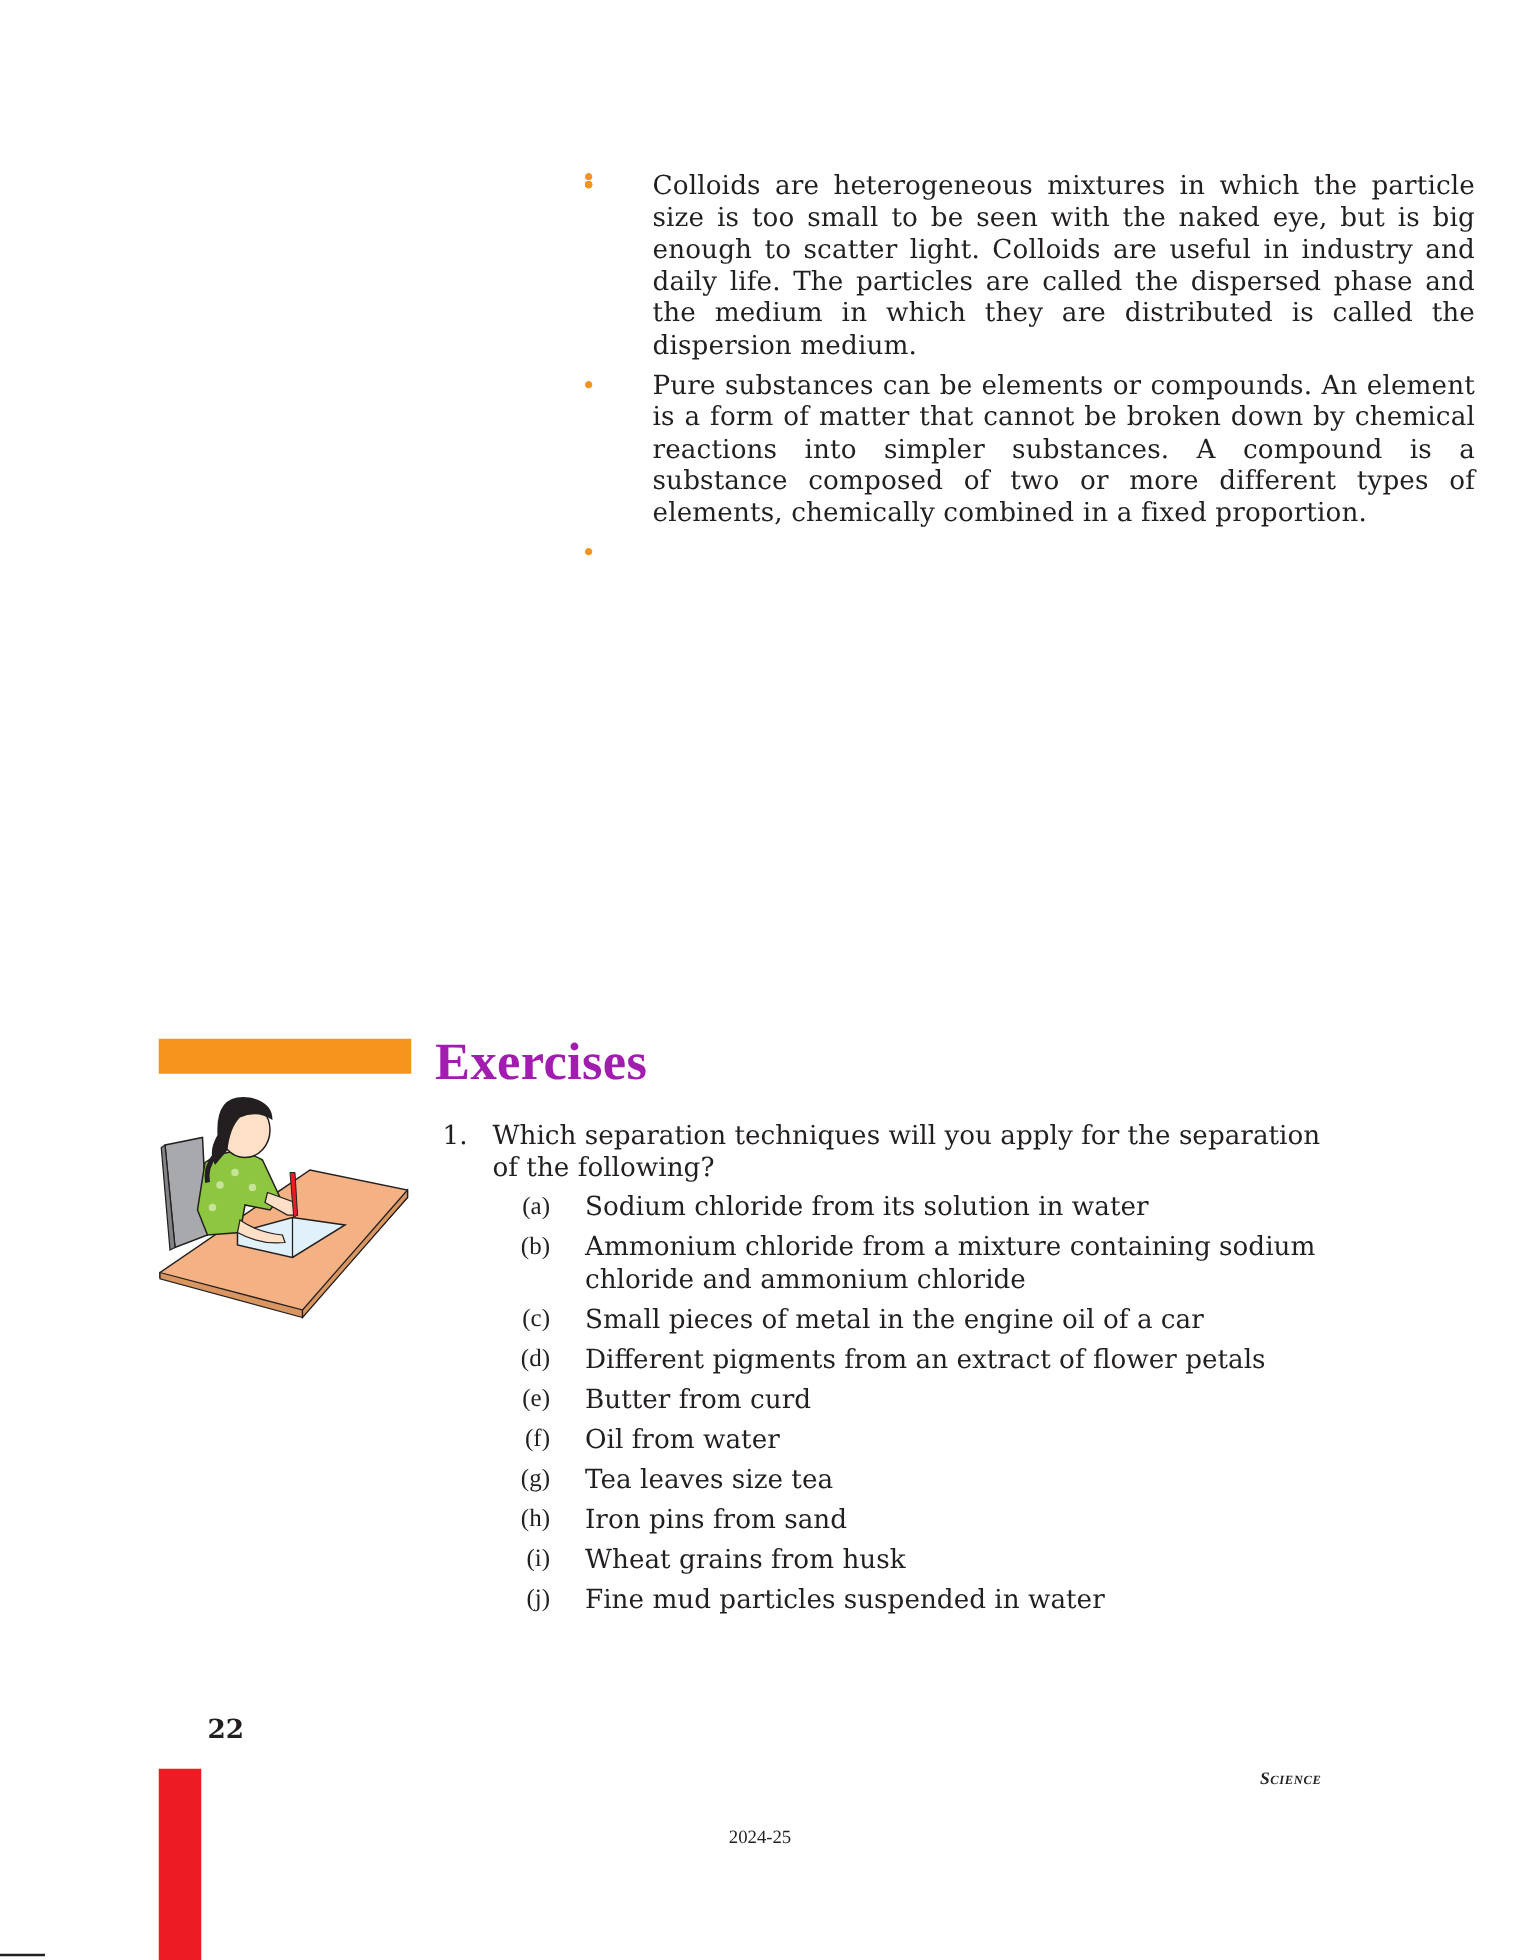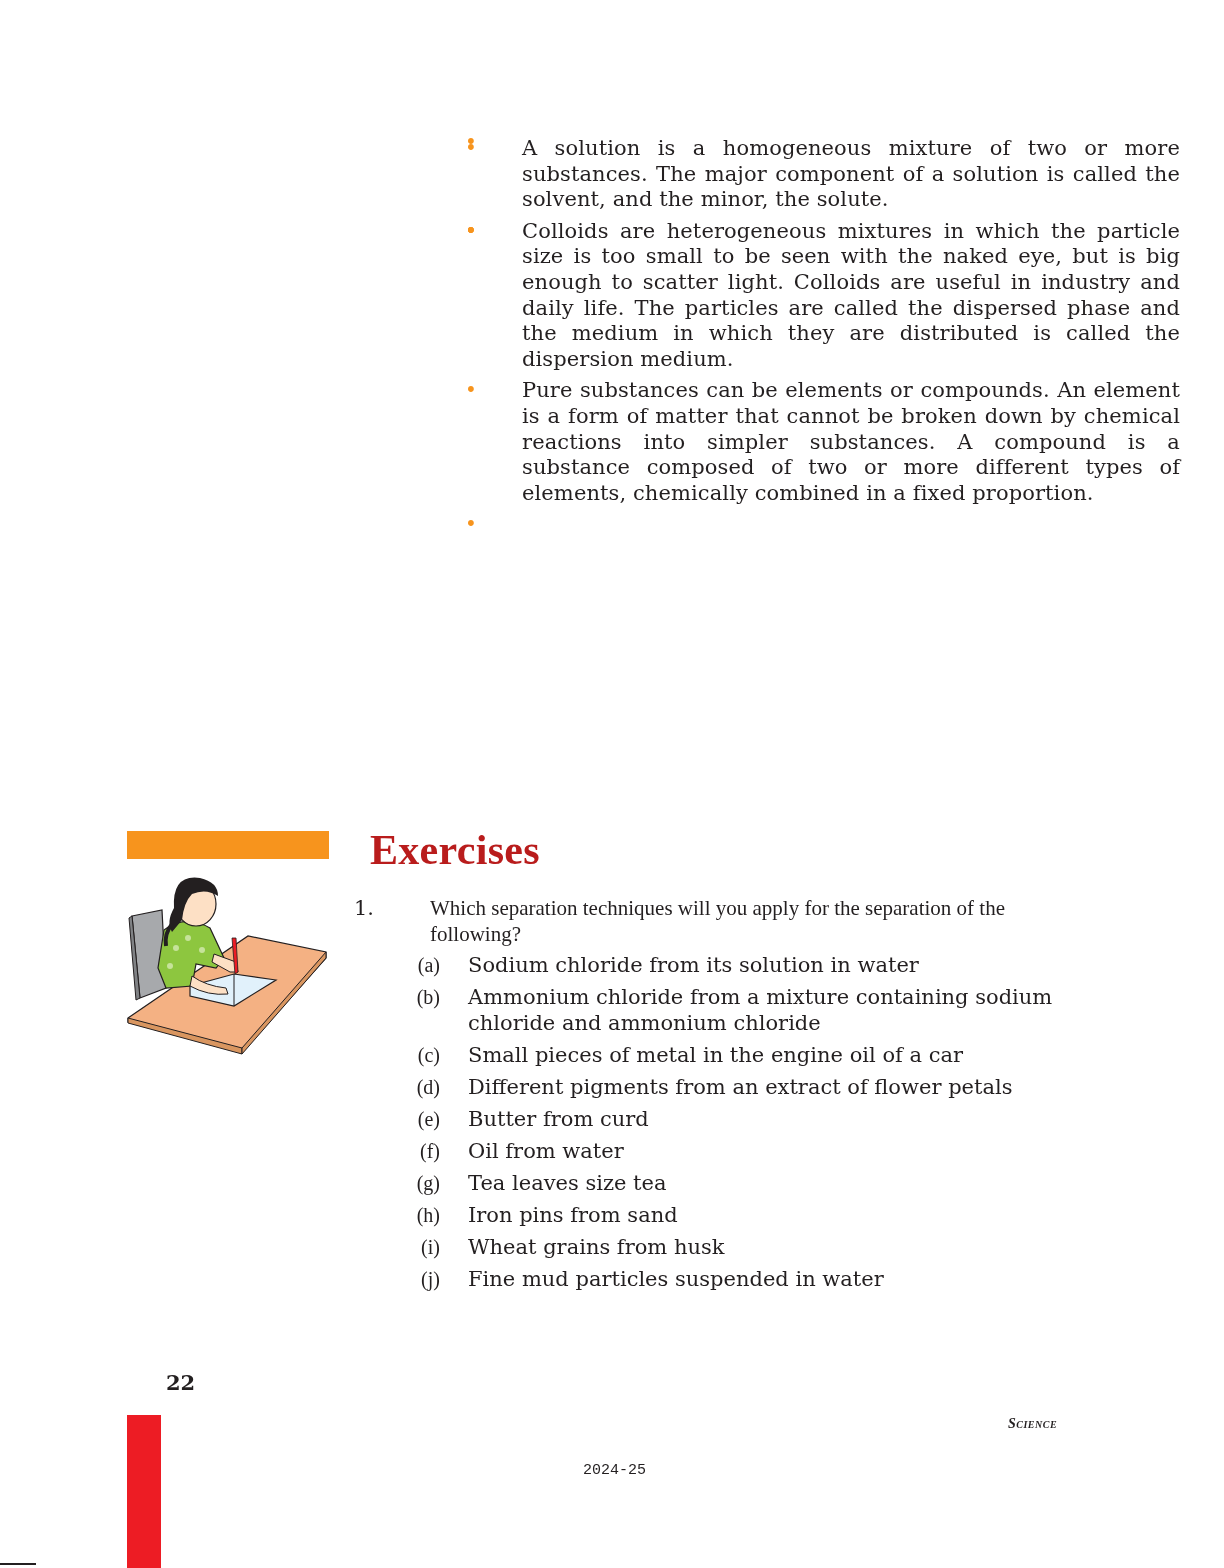--- a/index.html
+++ b/index.html
@@ -23,30 +23,30 @@
       color: #f7941d; font-size: 20px;
     }
     .orange-bar {
       position: absolute; left: 127px; top: 831px; width: 202px; height: 28px;
       background: #f7941d;
     }
     .illustration {
       position: absolute; left: 126px; top: 868px; width: 204px; height: 190px;
     }
     .ex-title {
-      position: absolute; left: 370px; top: 826px;
+      position: absolute; left: 348px; top: 826px;
       font-family: "Liberation Serif", serif; font-weight: bold;
-      font-size: 42px; color: #b91c1c; letter-spacing: 0.3px;
+      font-size: 42px; color: #a21caf; letter-spacing: 0.3px;
     }
     .question {
       position: absolute; left: 354px; top: 896px; width: 720px;
       font-size: 21px; line-height: 25.6px;
     }
     .q-num { position: absolute; left: 0; top: 0; }
-    .q-text { margin-left: 76px; font-family: Liberation Serif, serif; }
+    .q-text { margin-left: 40px; }
     .sub-list { margin: 6px 0 0 56px; padding: 0; list-style: none; }
     .sub-list li { position: relative; padding-left: 58px; margin-bottom: 6.4px; }
     .sub-list li .lbl {
       position: absolute; left: 0; width: 30px; text-align: right;
       font-family: "Liberation Serif", serif; font-size: 20px;
     }
     .red-bar {
       position: absolute; left: 127px; top: 1415px; width: 34px; height: 153px;
       background: #ed1c24;
     }
@@ -54,32 +54,32 @@
       position: absolute; left: 166px; top: 1370px;
       font-weight: bold; font-size: 21px;
     }
     .running-head {
       position: absolute; left: 1008px; top: 1416px;
       font-style: italic; font-size: 14px; font-variant: small-caps;
       font-family: "Liberation Serif", serif; letter-spacing: 0.5px; font-weight: bold;
     }
     .year {
       position: absolute; left: 583px; top: 1462px;
-      font-family: Liberation Mono, monospace; font-size: 15px;
+      font-family: Liberation Serif, serif; font-size: 15px;
     }
     .corner-mark {
       position: absolute; left: 0; top: 1563px; width: 36px; height: 2px; background: #231f20;
     }
   </style>
 </head>
 <body>
 
 <ul class="summary">
   <li><span class="bullet">•</span></li>
-  <li><span class="bullet">•</span><span>A solution is a homogeneous mixture of two or more substances. The major component of a solution is called the solvent, and the minor, the solute.</span></li>
+  <li><span class="bullet">•</span></li>
   <li><span class="bullet">•</span></li>
   <li><span class="bullet">•</span></li>
   <li><span class="bullet">•</span><span>Colloids are heterogeneous mixtures in which the particle size is too small to be seen with the naked eye, but is big enough to scatter light. Colloids are useful in industry and daily life. The particles are called the dispersed phase and the medium in which they are distributed is called the dispersion medium.</span></li>
   <li><span class="bullet">•</span><span>Pure substances can be elements or compounds. An element is a form of matter that cannot be broken down by chemical reactions into simpler substances. A compound is a substance composed of two or more different types of elements, chemically combined in a fixed proportion.</span></li>
   <li><span class="bullet">•</span></li>
 </ul>
 
 <div class="orange-bar"></div>
 
 <div class="illustration">

